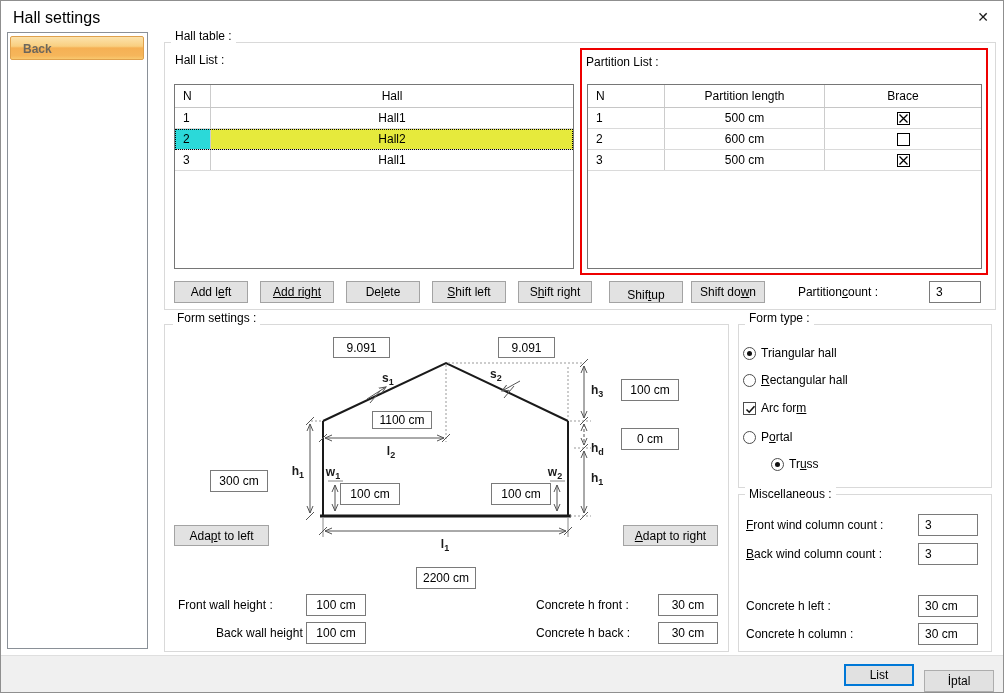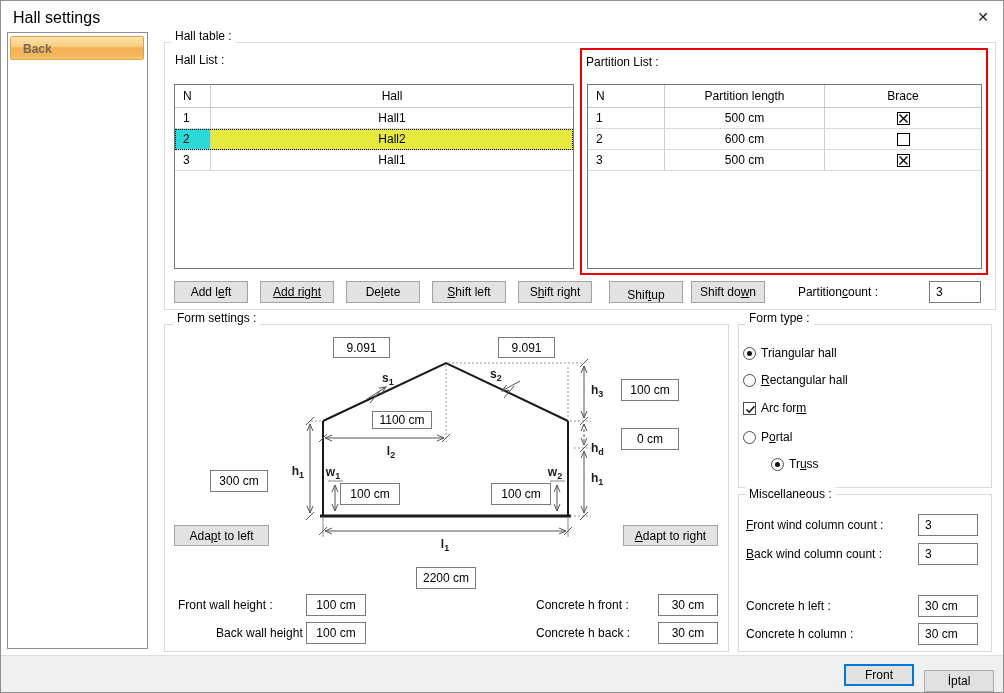--- a/index.html
+++ b/index.html
@@ -259,17 +259,17 @@
   <div class="label" style="left:745px;top:513px;"><u>F</u>ront wind column count :</div>
   <div class="tb left" style="left:917px;top:513px;width:60px;height:22px;">3</div>
   <div class="label" style="left:745px;top:542px;"><u>B</u>ack wind column count :</div>
   <div class="tb left" style="left:917px;top:542px;width:60px;height:22px;">3</div>
   <div class="label" style="left:745px;top:594px;">Concrete h left :</div>
   <div class="tb left" style="left:917px;top:594px;width:60px;height:22px;">30 cm</div>
   <div class="label" style="left:745px;top:622px;">Concrete h column :</div>
   <div class="tb left" style="left:917px;top:622px;width:60px;height:22px;">30 cm</div>
 
   <div class="footer">
-    <div class="fbtn default" style="left: 843px; border-color: rgb(0, 120, 215);">Front</div>
+    <div class="fbtn default" style="left: 843px; border-color: rgb(0, 120, 215);">List</div>
     <div class="fbtn" style="left:923px;margin-top:6px;">İptal</div>
   </div>
 
 </div>
 
 </body></html>

